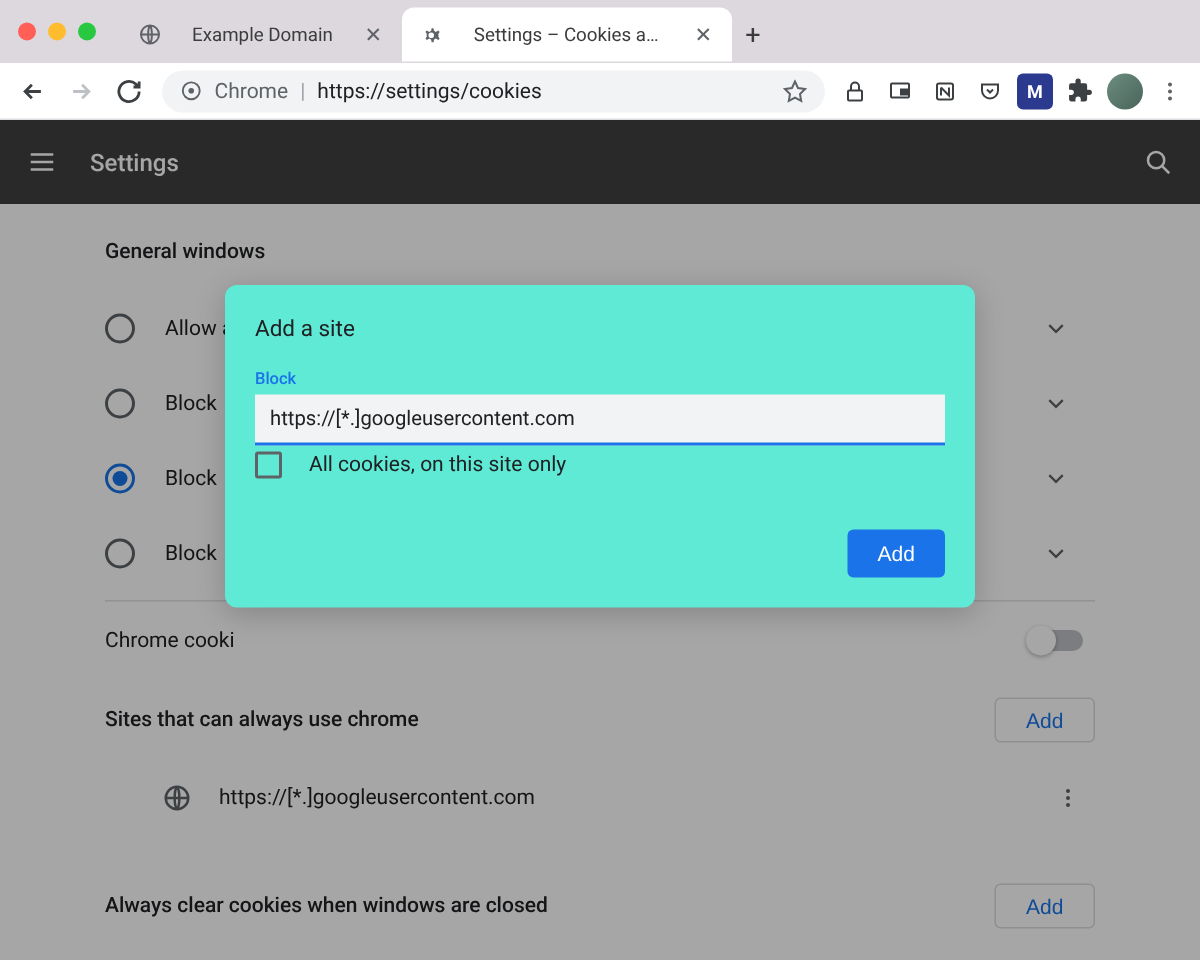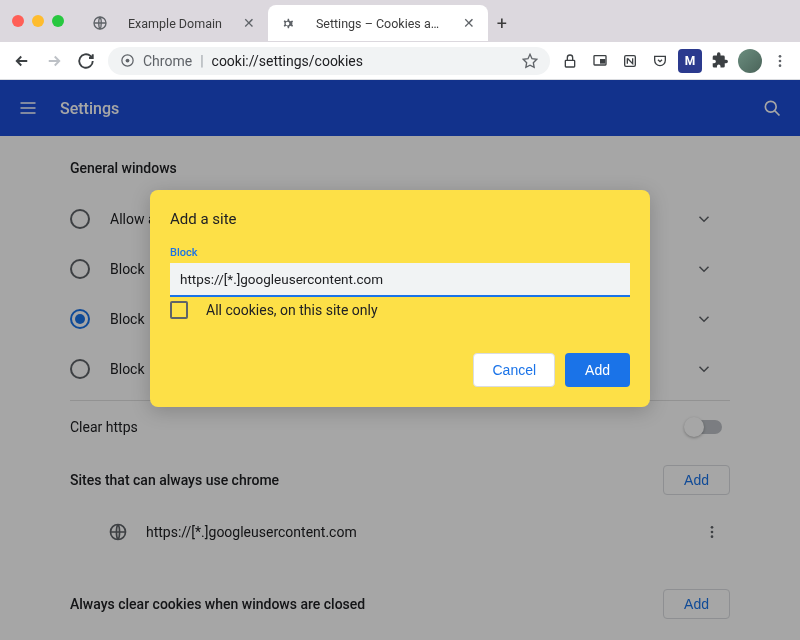--- a/index.html
+++ b/index.html
@@ -27,21 +27,21 @@
 .omnibox { flex: 1; height: 28px; background: #f1f3f4; border-radius: 14px; display: flex; align-items: center; padding: 0 12px; gap: 8px; font-size: 14px; color: #202124; margin: 0 4px; }
 .omni-prefix { color: #5f6368; }
 .omni-divider { color: #9aa0a6; }
 .omni-url { color: #202124; }
 .ext-icons { display: flex; gap: 6px; align-items: center; }
 .ext-icon { width: 24px; height: 24px; display: flex; align-items: center; justify-content: center; color: #5f6368; font-size: 15px; border-radius: 4px; }
 .avatar { width: 24px; height: 24px; border-radius: 50%; background: linear-gradient(135deg, #6b8e7f, #4a6359); }
 .menu-dots { width: 24px; display: flex; align-items: center; justify-content: center; color: #5f6368; }
 
 
-.settings-header { height: 56px; background: #1d4ed8; display: flex; align-items: center; padding: 0 16px; gap: 20px; color: #fff; }
+.settings-header { height: 56px; background: #404040; display: flex; align-items: center; padding: 0 16px; gap: 20px; color: #fff; }
 .hamburger { width: 24px; height: 24px; display: flex; align-items: center; justify-content: center; cursor: pointer; }
 .settings-title { font-size: 16px; font-weight: 500; flex: 1; }
 .search-btn { width: 24px; height: 24px; display: flex; align-items: center; justify-content: center; cursor: pointer; }
 
 
 .content-wrap { height: 504px; background: #fff; overflow: hidden; position: relative; }
 .content { width: 660px; margin: 0 auto; padding: 24px 0; }
 .section-title { font-size: 14px; font-weight: 500; color: #202124; margin-bottom: 18px; padding-left: 0; }
 
 .option-row { display: flex; align-items: center; height: 50px; gap: 20px; padding-right: 8px; }
@@ -57,21 +57,21 @@
 
 .section-row { display: flex; align-items: center; height: 56px; justify-content: space-between; }
 .add-btn { padding: 6px 20px; border: 1px solid #dadce0; background: #fff; color: #1a73e8; font-size: 14px; font-weight: 500; border-radius: 4px; cursor: pointer; }
 
 .site-row { display: flex; align-items: center; height: 48px; gap: 18px; padding-left: 38px; }
 .site-url { flex: 1; font-size: 14px; color: #202124; }
 .more-btn { width: 36px; height: 36px; display: flex; align-items: center; justify-content: center; color: #5f6368; cursor: pointer; }
 
 
 .overlay { position: absolute; top: 80px; left: 0; right: 0; bottom: 0; background: rgba(0,0,0,0.35); display: flex; align-items: flex-start; justify-content: center; padding-top: 110px; }
-.modal { width: 500px; background: #fde047; border-radius: 8px; padding: 20px; box-shadow: 0 4px 20px rgba(0,0,0,0.2); }
+.modal { width: 500px; background: #5eead4; border-radius: 8px; padding: 20px; box-shadow: 0 4px 20px rgba(0,0,0,0.2); }
 .modal-title { font-size: 15px; color: #202124; margin-bottom: 18px; }
 .field-label { font-size: 11px; color: #1a73e8; font-weight: 500; margin-bottom: 4px; }
 .field-input { width: 100%; border: none; background: #f1f3f4; padding: 8px 10px; font-size: 13.5px; color: #202124; border-bottom: 2px solid #1a73e8; outline: none; font-family: inherit; }
 .checkbox-row { display: flex; align-items: center; gap: 18px; margin-top: 4px; }
 .checkbox { width: 18px; height: 18px; border: 2px solid #5f6368; border-radius: 2px; cursor: pointer; }
 .checkbox-label { font-size: 14px; color: #202124; }
 .modal-buttons { display: flex; justify-content: flex-end; gap: 10px; margin-top: 34px; }
 .btn-cancel { padding: 8px 18px; border: 1px solid #dadce0; background: #fff; color: #1a73e8; font-size: 14px; font-weight: 500; border-radius: 4px; cursor: pointer; }
 .btn-primary { padding: 8px 20px; border: none; background: #1a73e8; color: #fff; font-size: 14px; font-weight: 500; border-radius: 4px; cursor: pointer; }
 
@@ -128,21 +128,21 @@
   </div>
   <div class="omnibox">
     <span>
       <svg width="15" height="15" viewBox="0 0 24 24" fill="#5f6368">
           <circle cx="12" cy="12" r="9" fill="none" stroke="#5f6368" stroke-width="2"></circle>
           <circle cx="12" cy="12" r="3"></circle>
         </svg>
     </span>
     <span class="omni-prefix">Chrome</span>
     <span class="omni-divider">|</span>
-    <span class="omni-url">cooki://settings/cookies</span>
+    <span class="omni-url">https://settings/cookies</span>
     <span style="flex:1"></span>
     <span>
       <svg width="16" height="16" viewBox="0 0 24 24" fill="none" stroke="#5f6368" stroke-width="2">
           <path d="M12 2l3 6.5 7 1-5 5 1.2 7-6.2-3.3L5.8 21.5 7 14.5l-5-5 7-1z"></path>
         </svg>
     </span>
   </div>
   <div class="ext-icons">
     <div class="ext-icon">
         <svg width="16" height="16" viewBox="0 0 24 24" fill="none" stroke="#3c4043" stroke-width="2">
@@ -235,21 +235,21 @@
       <div class="radio"></div>
       <div class="option-label">Block</div>
       <div class="expand-btn">
           <svg width="18" height="18" viewBox="0 0 24 24" fill="none" stroke="#5f6368" stroke-width="2">
             <path d="M6 9l6 6 6-6"></path>
           </svg>
         </div>
     </div>
 
     <div class="divider-row">
-      <div class="option-label">Clear https</div>
+      <div class="option-label">Chrome cooki</div>
       <div class="toggle"></div>
     </div>
 
     <div class="section-row">
       <div class="section-title" style="margin:0">Sites that can always use chrome</div>
       <button class="add-btn">Add</button>
     </div>
 
     <div class="site-row">
       <span>
@@ -278,17 +278,16 @@
 <div class="overlay">
   <div class="modal">
     <div class="modal-title">Add a site</div>
     <div class="field-label">Block</div>
     <input class="field-input" value="https://[*.]googleusercontent.com" style="">
     <div class="checkbox-row">
       <div class="checkbox"></div>
       <div class="checkbox-label">All cookies, on this site only</div>
     </div>
     <div class="modal-buttons">
-      <button class="btn-cancel">Cancel</button>
       <button class="btn-primary">Add</button>
     </div>
   </div>
 </div>
 
 </body></html>

